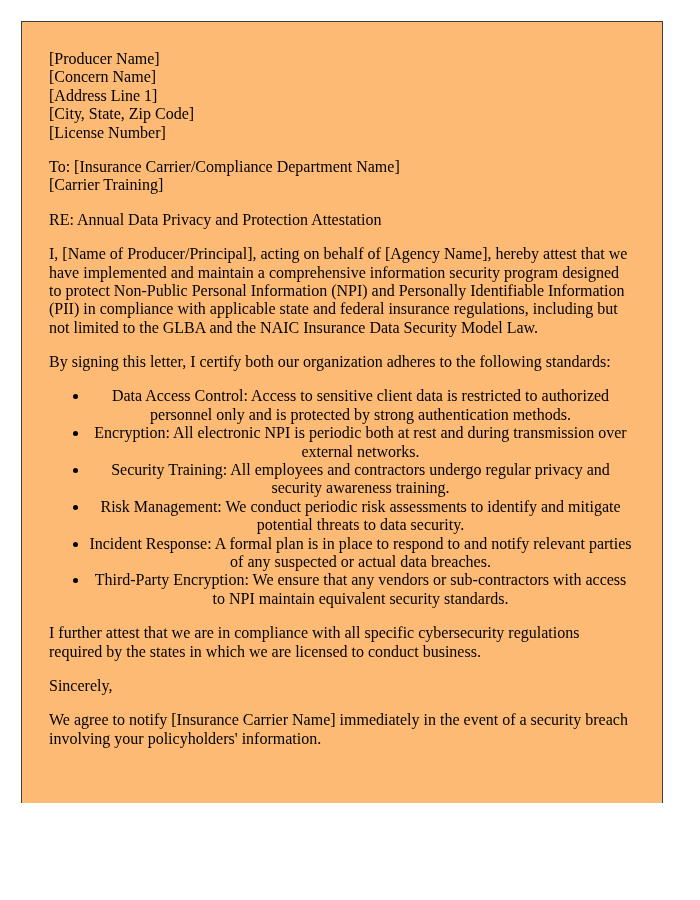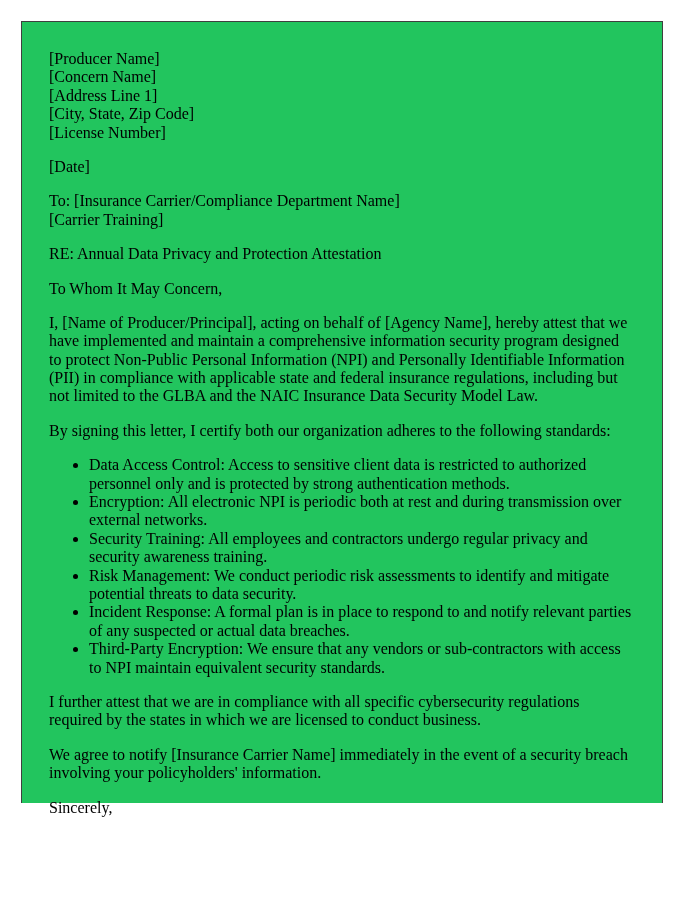--- a/index.html
+++ b/index.html
@@ -20,30 +20,31 @@
   .letter-box {
     position: absolute;
     left: 21px;
     top: 21px;
     width: 642px;
     height: 782px;
     box-sizing: border-box;
     border: 1px solid #3f3f3f;
     border-bottom: none;
     padding: 12px 30px 0 27px;
-    background: #22c55e;
+    background: #fdba74;
   }
   .letter-box p {
     margin: 16px 0;
     line-height: 1.15;
   }
   .letter-box ul {
     margin: 16px 0;
     padding-left: 40px;
     list-style-type: disc;
+    text-align: center;
   }
   .letter-box li {
     line-height: 1.15;
   }
   .bold {
     font-weight: normal;
   }
 </style>
 </head>
 <body>
@@ -52,30 +53,28 @@
   <div class="letter-box">
 
     <p>
       <span>[Producer Name]</span><br>
       <span>[Concern Name]</span><br>
       <span>[Address Line 1]</span><br>
       <span>[City, State, Zip Code]</span><br>
       <span>[License Number]</span>
     </p>
 
-    <p>[Date]</p>
 
     <p>
       <span>To: [Insurance Carrier/Compliance Department Name]</span><br>
       <span>[Carrier Training]</span>
     </p>
 
     <p class="bold">RE: Annual Data Privacy and Protection Attestation</p>
 
-    <p>To Whom It May Concern,</p>
 
     <p>I, [Name of Producer/Principal], acting on behalf of [Agency Name], hereby attest that we have implemented and maintain a comprehensive information security program designed to protect Non-Public Personal Information (NPI) and Personally Identifiable Information (PII) in compliance with applicable state and federal insurance regulations, including but not limited to the GLBA and the NAIC Insurance Data Security Model Law.</p>
 
     <p>By signing this letter, I certify both our organization adheres to the following standards:</p>
 
     <ul>
       <li>
         <span class="bold">Data Access Control:</span>
         <span>Access to sensitive client data is restricted to authorized personnel only and is protected by strong authentication methods.</span>
       </li>
@@ -96,18 +95,18 @@
         <span>A formal plan is in place to respond to and notify relevant parties of any suspected or actual data breaches.</span>
       </li>
       <li>
         <span class="bold">Third-Party Encryption:</span>
         <span>We ensure that any vendors or sub-contractors with access to NPI maintain equivalent security standards.</span>
       </li>
     </ul>
 
     <p>I further attest that we are in compliance with all specific cybersecurity regulations required by the states in which we are licensed to conduct business.</p>
 
+    <p>Sincerely,</p>
+
     <p>We agree to notify [Insurance Carrier Name] immediately in the event of a security breach involving your policyholders' information.</p>
-
-    <p>Sincerely,</p>
 
   </div>
 </div>
 
 </body></html>

